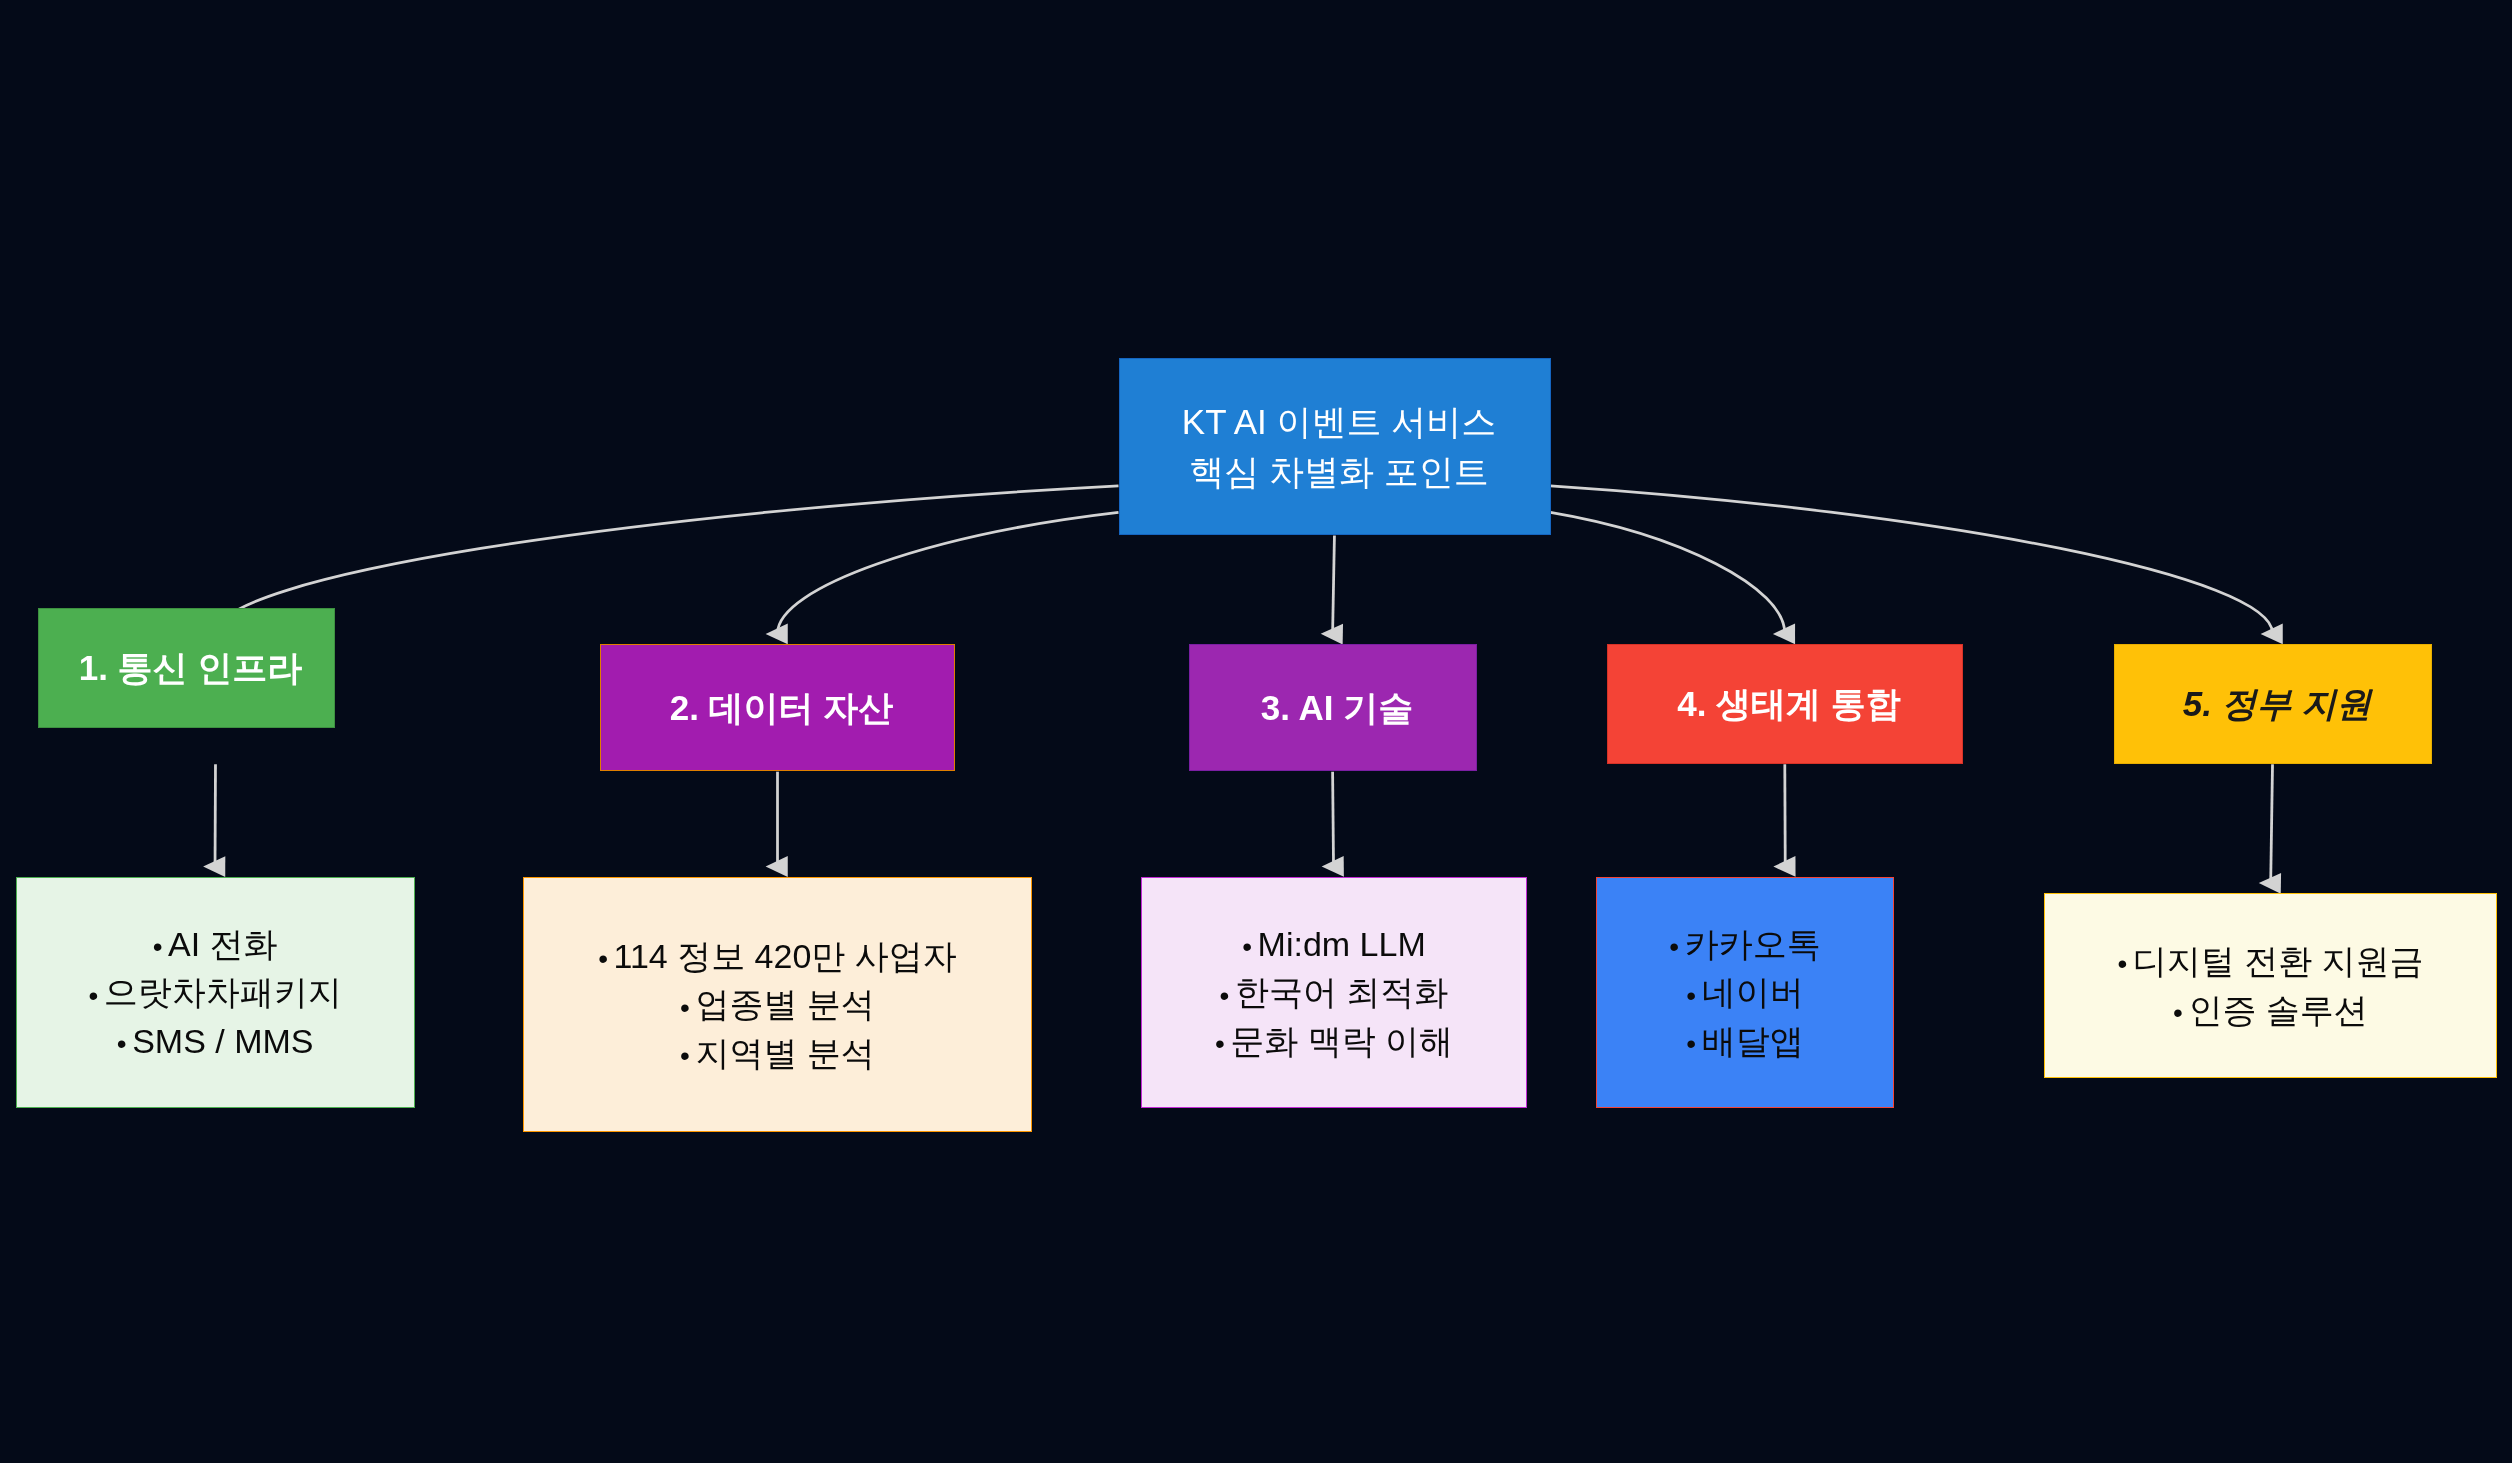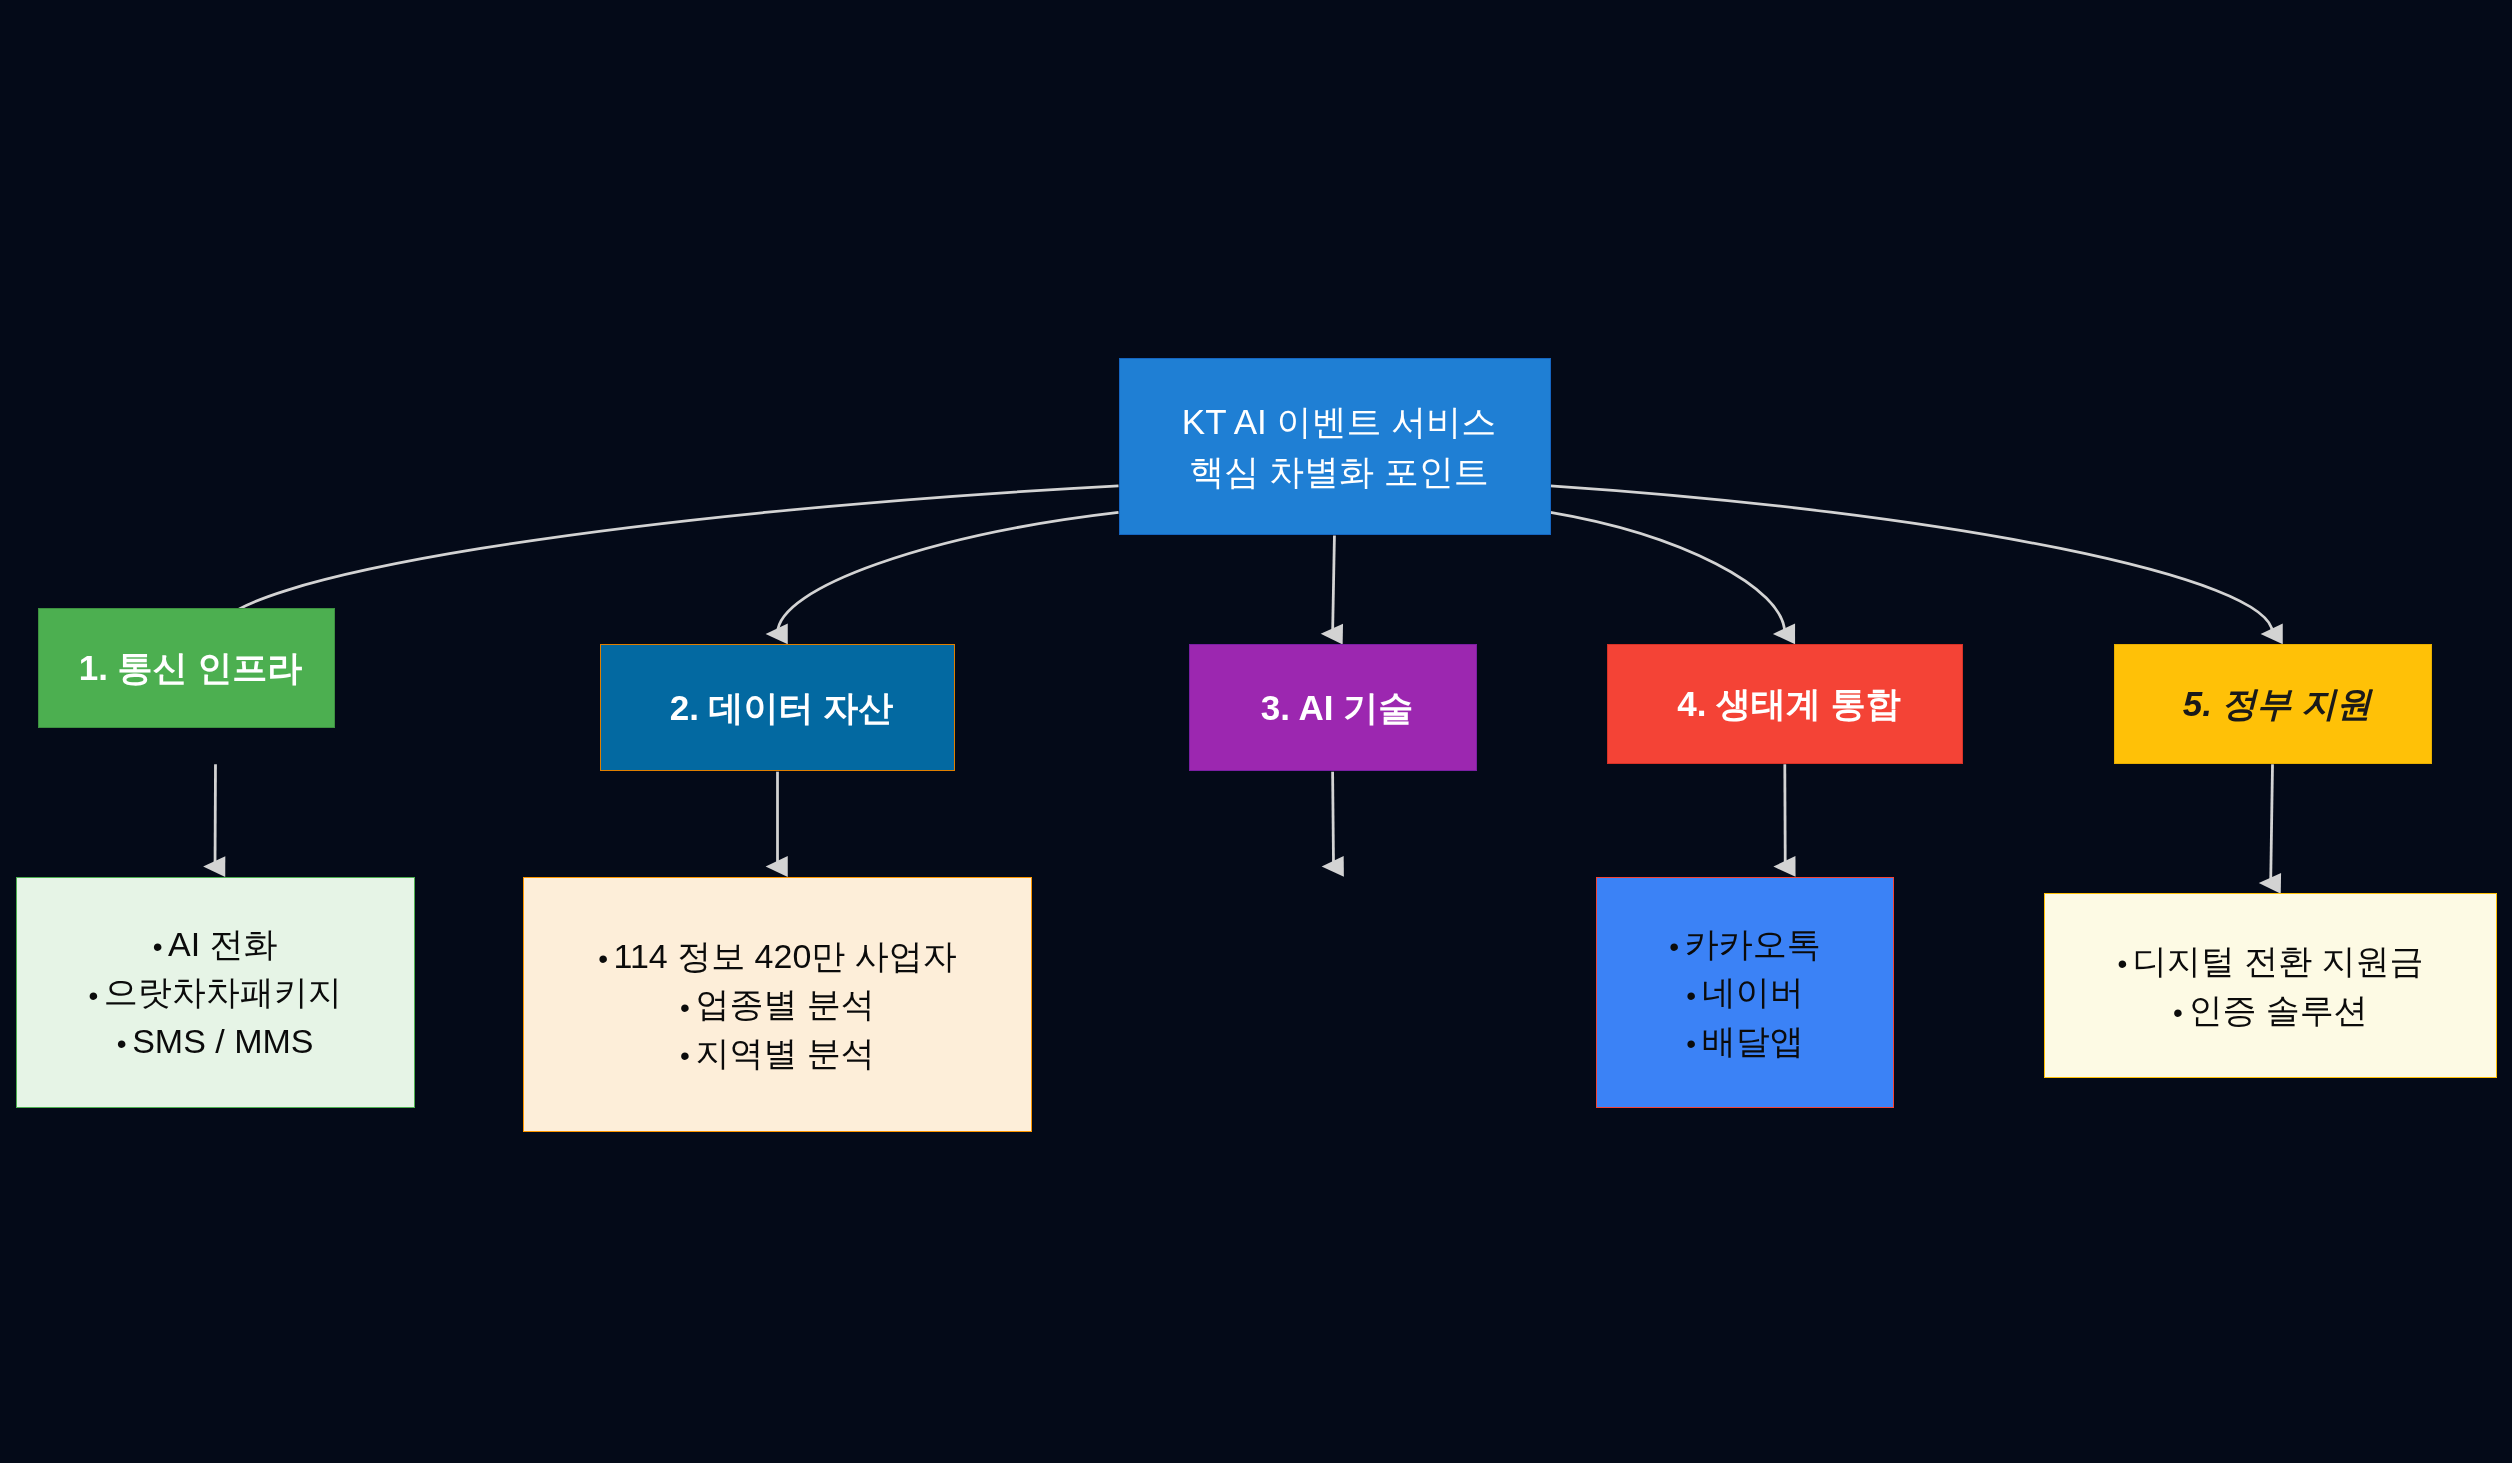--- a/index.html
+++ b/index.html
@@ -100,33 +100,40 @@
     <span>1. 통신 인프라</span>
   </div>
   <div class="node detail-node" id="node-detail1" style="left: 15.7px; top: 877px; width: 399px; height: 231px; background: rgb(230, 244, 230); border: 1.8px solid rgb(76, 175, 80); color: rgb(11, 11, 11);">
     <ul class="detail-list" id="list-detail1">
         <li><span class="bullet">•</span><span>AI 전화</span></li>
         <li><span class="bullet">•</span><span>으랏차차패키지</span></li>
         <li><span class="bullet">•</span><span>SMS / MMS</span></li>
       </ul>
   </div>
 
-  <div class="node cat-node" id="node-cat2" style="left: 600px; top: 644px; width: 355px; height: 127px; background: #0369a1; border: 1.8px solid rgb(224, 127, 0); color: rgb(255, 255, 255);">
+  <div class="node cat-node" id="node-cat2" style="left: 600px; top: 644px; width: 355px; height: 127px; background: #a21caf; border: 1.8px solid rgb(224, 127, 0); color: rgb(255, 255, 255);">
     <span>2. 데이터 자산</span>
   </div>
   <div class="node detail-node" id="node-detail2" style="left: 523px; top: 877px; width: 509px; height: 255px; background: rgb(253, 238, 217); border: 1.8px solid rgb(255, 152, 0); color: rgb(11, 11, 11);">
     <ul class="detail-list" id="list-detail2">
         <li><span class="bullet">•</span><span>114 정보 420만 사업자</span></li>
         <li><span class="bullet">•</span><span>업종별 분석</span></li>
         <li><span class="bullet">•</span><span>지역별 분석</span></li>
       </ul>
   </div>
 
   <div class="node cat-node" id="node-cat3" style="left: 1189px; top: 644px; width: 288px; height: 127px; background: rgb(156, 39, 176); border: 1.8px solid rgb(123, 31, 162); color: rgb(255, 255, 255);">
     <span>3. AI 기술</span>
+  </div>
+  <div class="node detail-node" id="node-detail3" style="left: 1141px; top: 877px; width: 386px; height: 231px; background: rgb(245, 228, 248); border: 1.8px solid rgb(195, 43, 214); color: rgb(11, 11, 11);">
+    <ul class="detail-list" id="list-detail3">
+        <li><span class="bullet">•</span><span>Mi:dm LLM</span></li>
+        <li><span class="bullet">•</span><span>한국어 최적화</span></li>
+        <li><span class="bullet">•</span><span>문화 맥락 이해</span></li>
+      </ul>
   </div>
 
   <div class="node cat-node" id="node-cat4" style="left: 1607px; top: 644px; width: 356px; height: 120px; background: rgb(244, 67, 54); border: 1.8px solid rgb(215, 50, 39); color: rgb(255, 255, 255);">
     <span>4. 생태계 통합</span>
   </div>
   <div class="node detail-node" id="node-detail4" style="left: 1596px; top: 877px; width: 298px; height: 231px; background: #3b82f6; border: 1.8px solid rgb(244, 67, 54); color: rgb(11, 11, 11);">
     <ul class="detail-list" id="list-detail4">
         <li><span class="bullet">•</span><span>카카오톡</span></li>
         <li><span class="bullet">•</span><span>네이버</span></li>
         <li><span class="bullet">•</span><span>배달앱</span></li>

